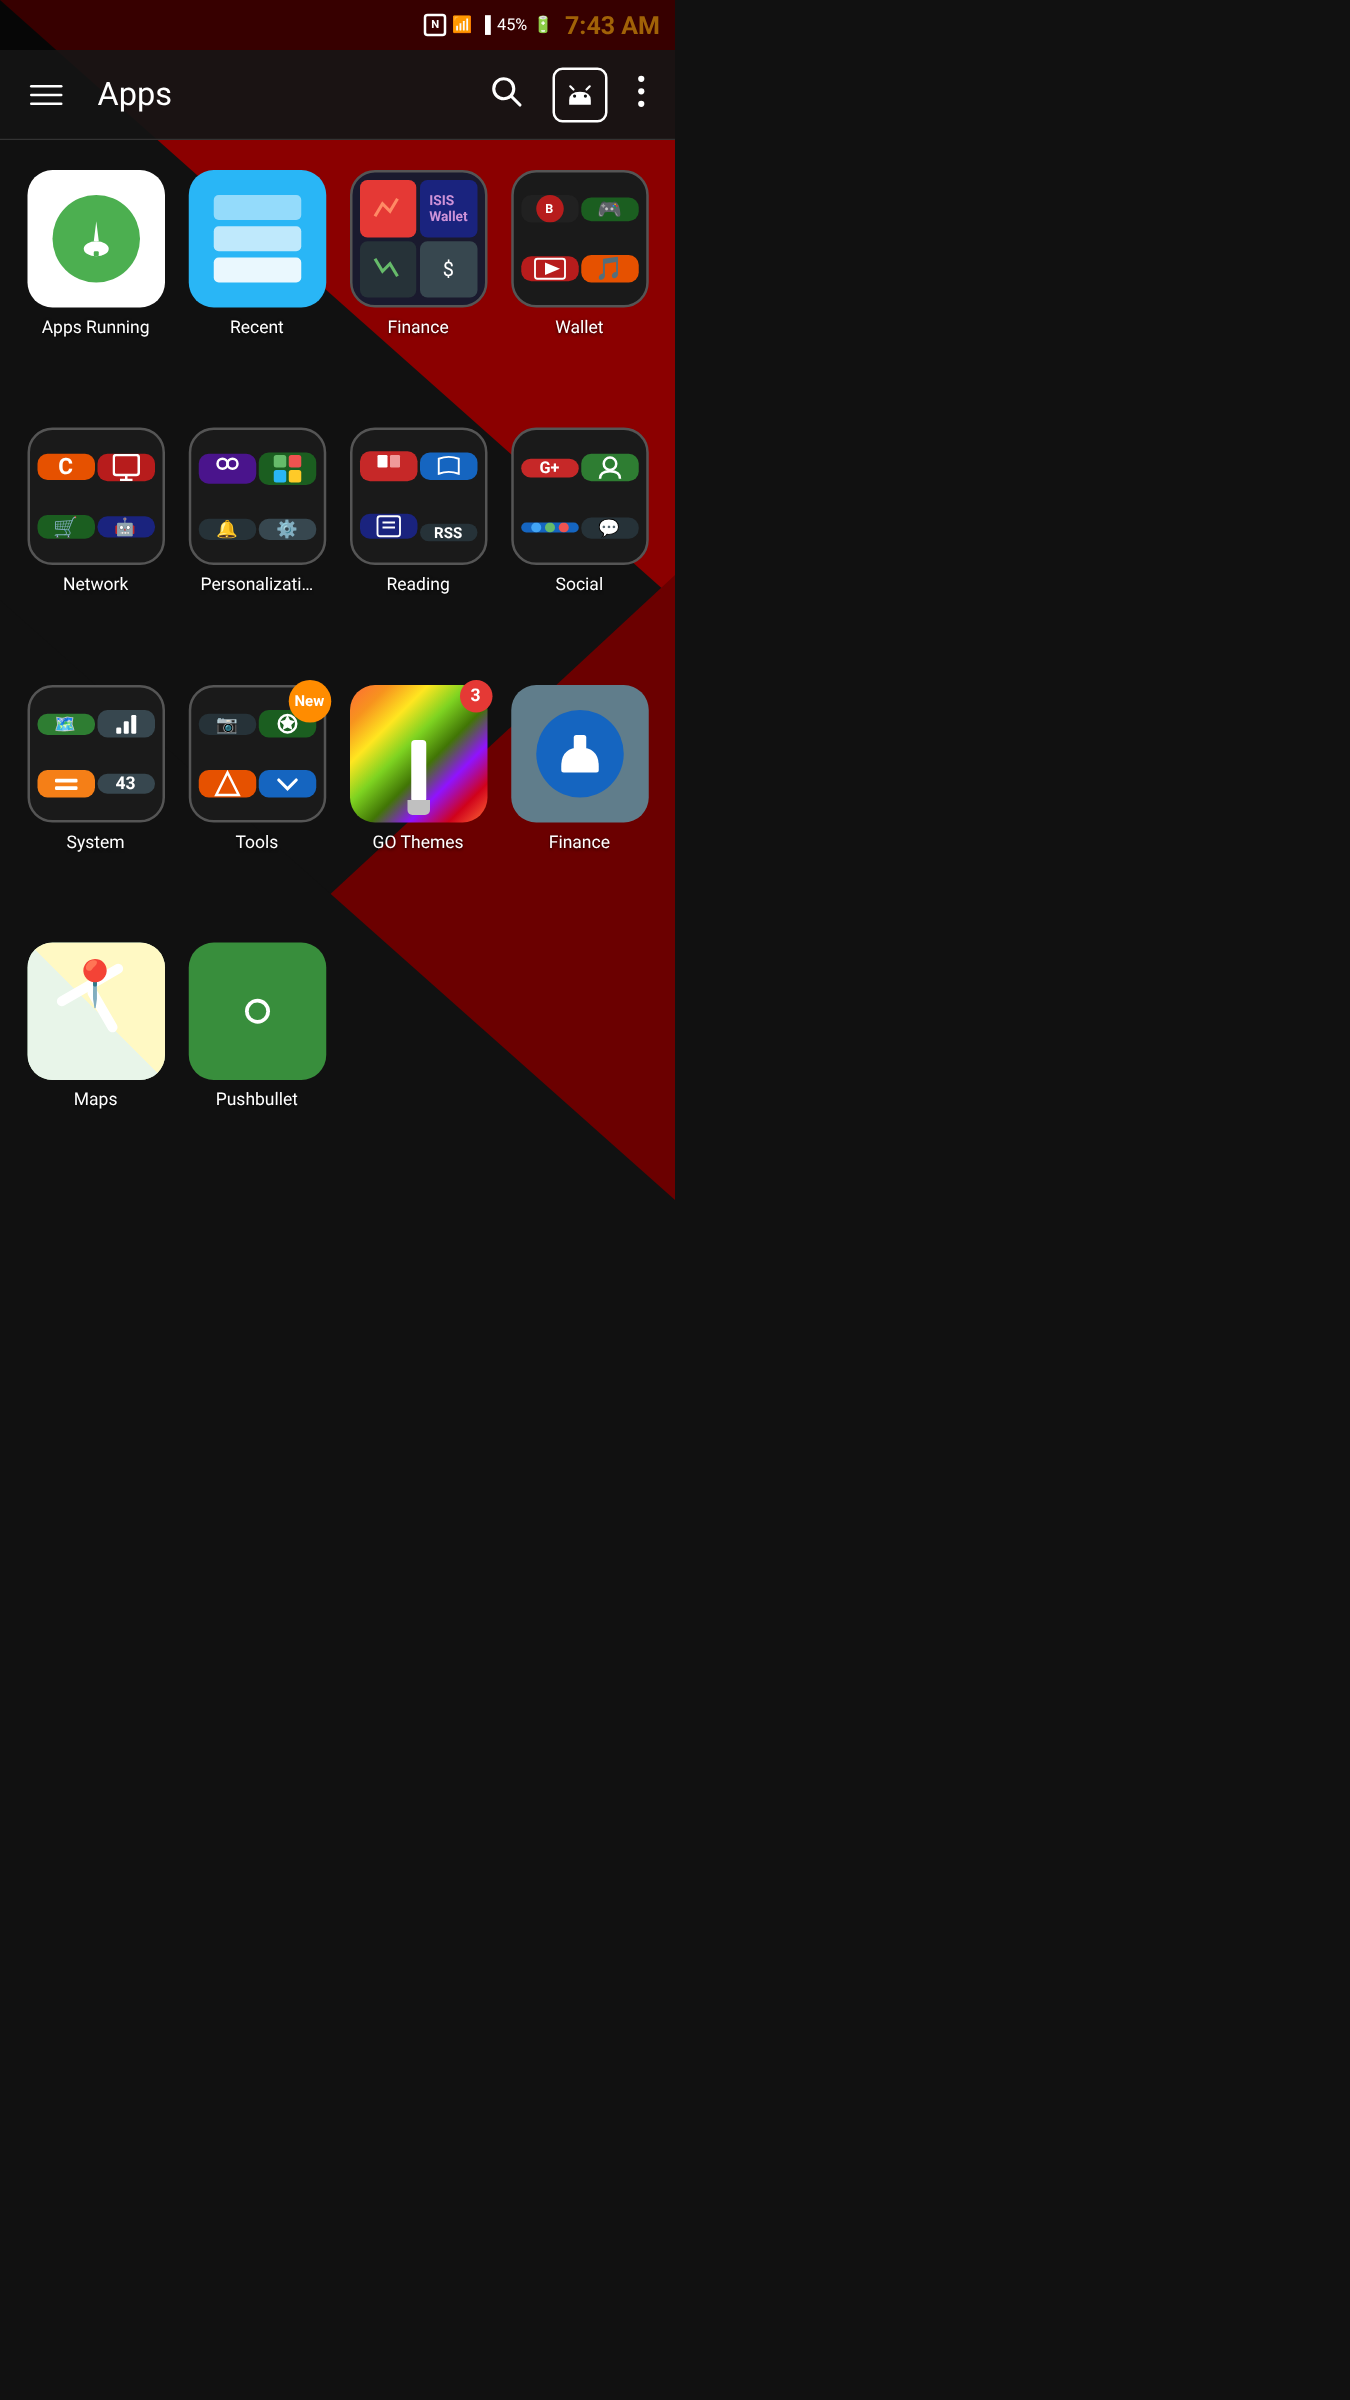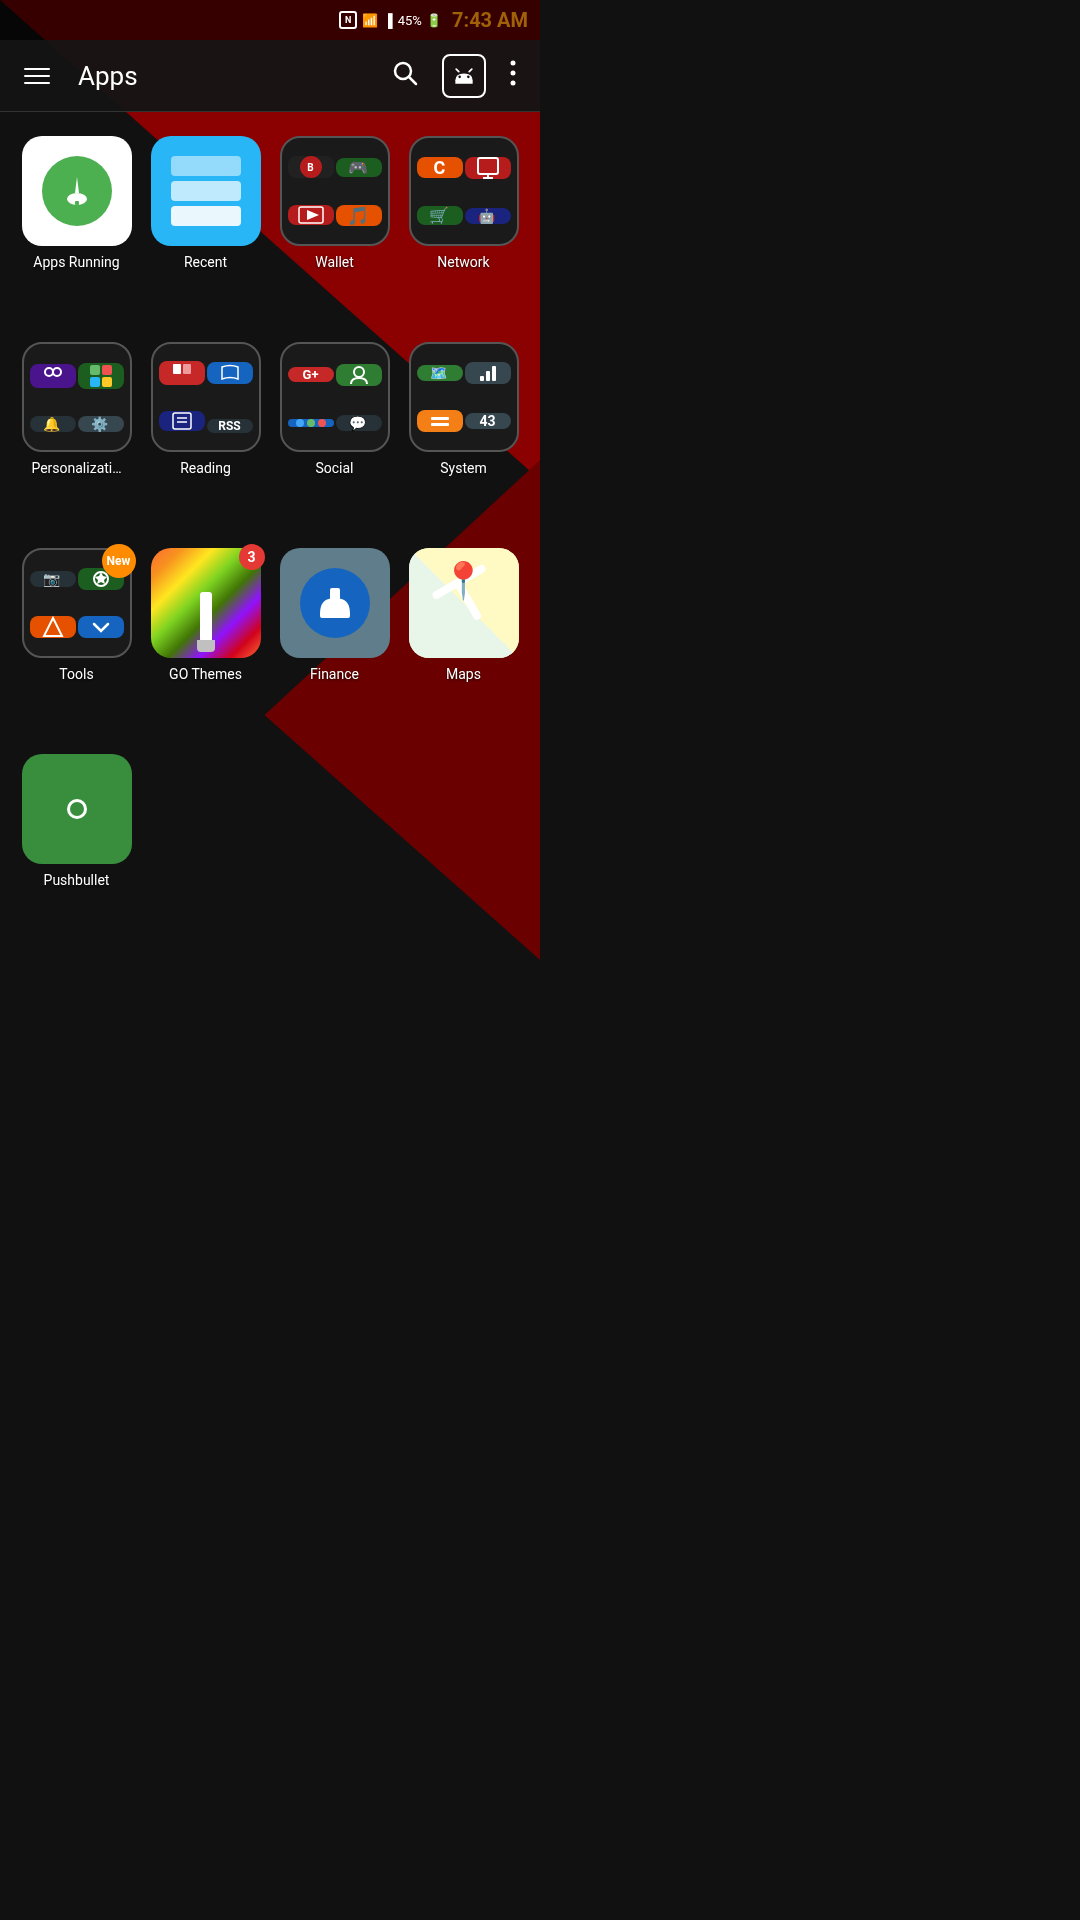--- a/index.html
+++ b/index.html
@@ -466,20 +466,45 @@
         <div style="display:flex;flex-direction:column;align-items:center;gap:5px;">
           <div style="width:70px;height:20px;background:rgba(255,255,255,0.5);border-radius:4px;"></div>
           <div style="width:70px;height:20px;background:rgba(255,255,255,0.7);border-radius:4px;"></div>
           <div style="width:70px;height:20px;background:rgba(255,255,255,0.9);border-radius:4px;"></div>
         </div>
       </div>
     </div>
     <span class="app-label">Recent</span>
   </div>
 
+  <div class="app-item">
+    <div class="app-icon-wrapper">
+      <div class="app-icon icon-finance folder-icon">
+        <div style="display:grid;grid-template-columns:1fr 1fr;gap:3px;padding:6px;width:100%;height:100%;">
+          <div class="mini-cell" style="background:#e53935;">
+            <svg width="28" height="28" viewBox="0 0 28 28">
+              <polyline points="4,20 10,10 16,16 22,6" stroke="#ff8a65" stroke-width="2.5" fill="none"></polyline>
+            </svg>
+          </div>
+          <div class="mini-cell" style="background:#1a237e;">
+            <span style="color:#ce93d8;font-size:11px;font-weight:bold;">ISIS<br>Wallet</span>
+          </div>
+          <div class="mini-cell" style="background:#263238;">
+            <svg width="28" height="28" viewBox="0 0 28 28">
+              <polyline points="4,6 10,16 16,10 22,20" stroke="#66bb6a" stroke-width="2.5" fill="none"></polyline>
+            </svg>
+          </div>
+          <div class="mini-cell" style="background:#37474f;">
+            <span style="color:#fff;font-size:16px;">$</span>
+          </div>
+        </div>
+      </div>
+    </div>
+    <span class="app-label">Finance</span>
+  </div>
 
   <div class="app-item">
     <div class="app-icon-wrapper">
       <div class="app-icon icon-media folder-icon">
         <div class="mini-cell" style="background:#212121;border-radius:8px;">
           <div style="width:22px;height:22px;border-radius:50%;background:#b71c1c;display:flex;align-items:center;justify-content:center;">
             <span style="color:#fff;font-size:10px;font-weight:bold;">B</span>
           </div>
         </div>
         <div class="mini-cell" style="background:#1b5e20;border-radius:8px;">

